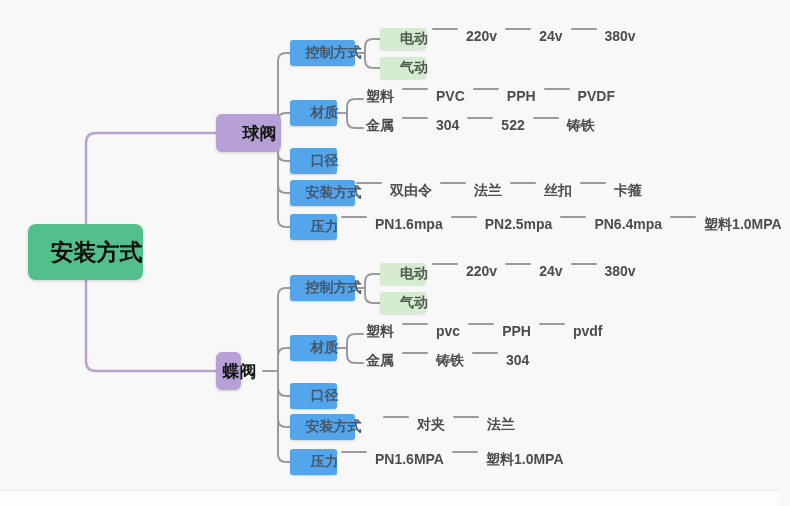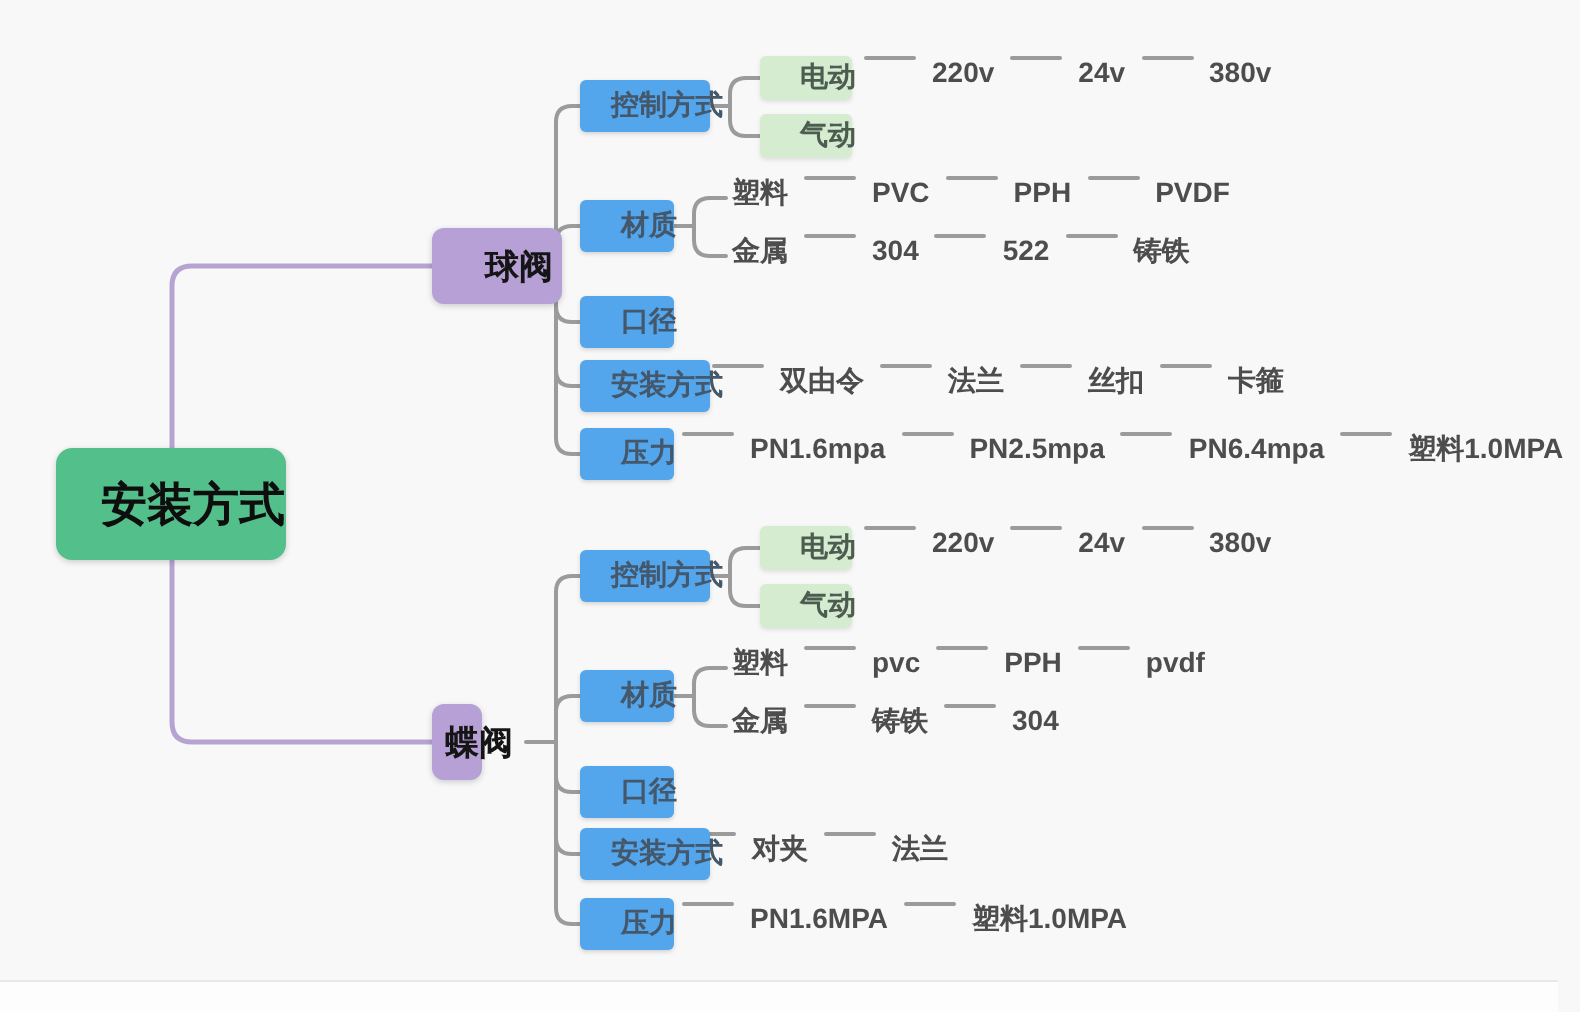--- a/index.html
+++ b/index.html
@@ -168,21 +168,21 @@
     <span class="leaf">金属</span>
     <div class="seg"></div>
     <span class="leaf">铸铁</span>
     <div class="seg"></div>
     <span class="leaf">304</span>
   </div>
 
   <div class="node cat" style="left:290px; top:383px; width:47px; height:26px;">口径</div>
 
   <div class="node cat" style="left:290px; top:414px; width:65px; height:26px;">安装方式</div>
-  <div class="chain" style="left:342px; top:416px;">
+  <div class="chain" style="left:383px; top:416px;">
     <div class="seg"></div>
     <span class="leaf">对夹</span>
     <div class="seg"></div>
     <span class="leaf">法兰</span>
   </div>
 
   <div class="node cat" style="left:290px; top:449px; width:47px; height:26px;">压力</div>
   <div class="chain" style="left:341px; top:451px;">
     <div class="seg"></div>
     <span class="leaf">PN1.6MPA</span>

